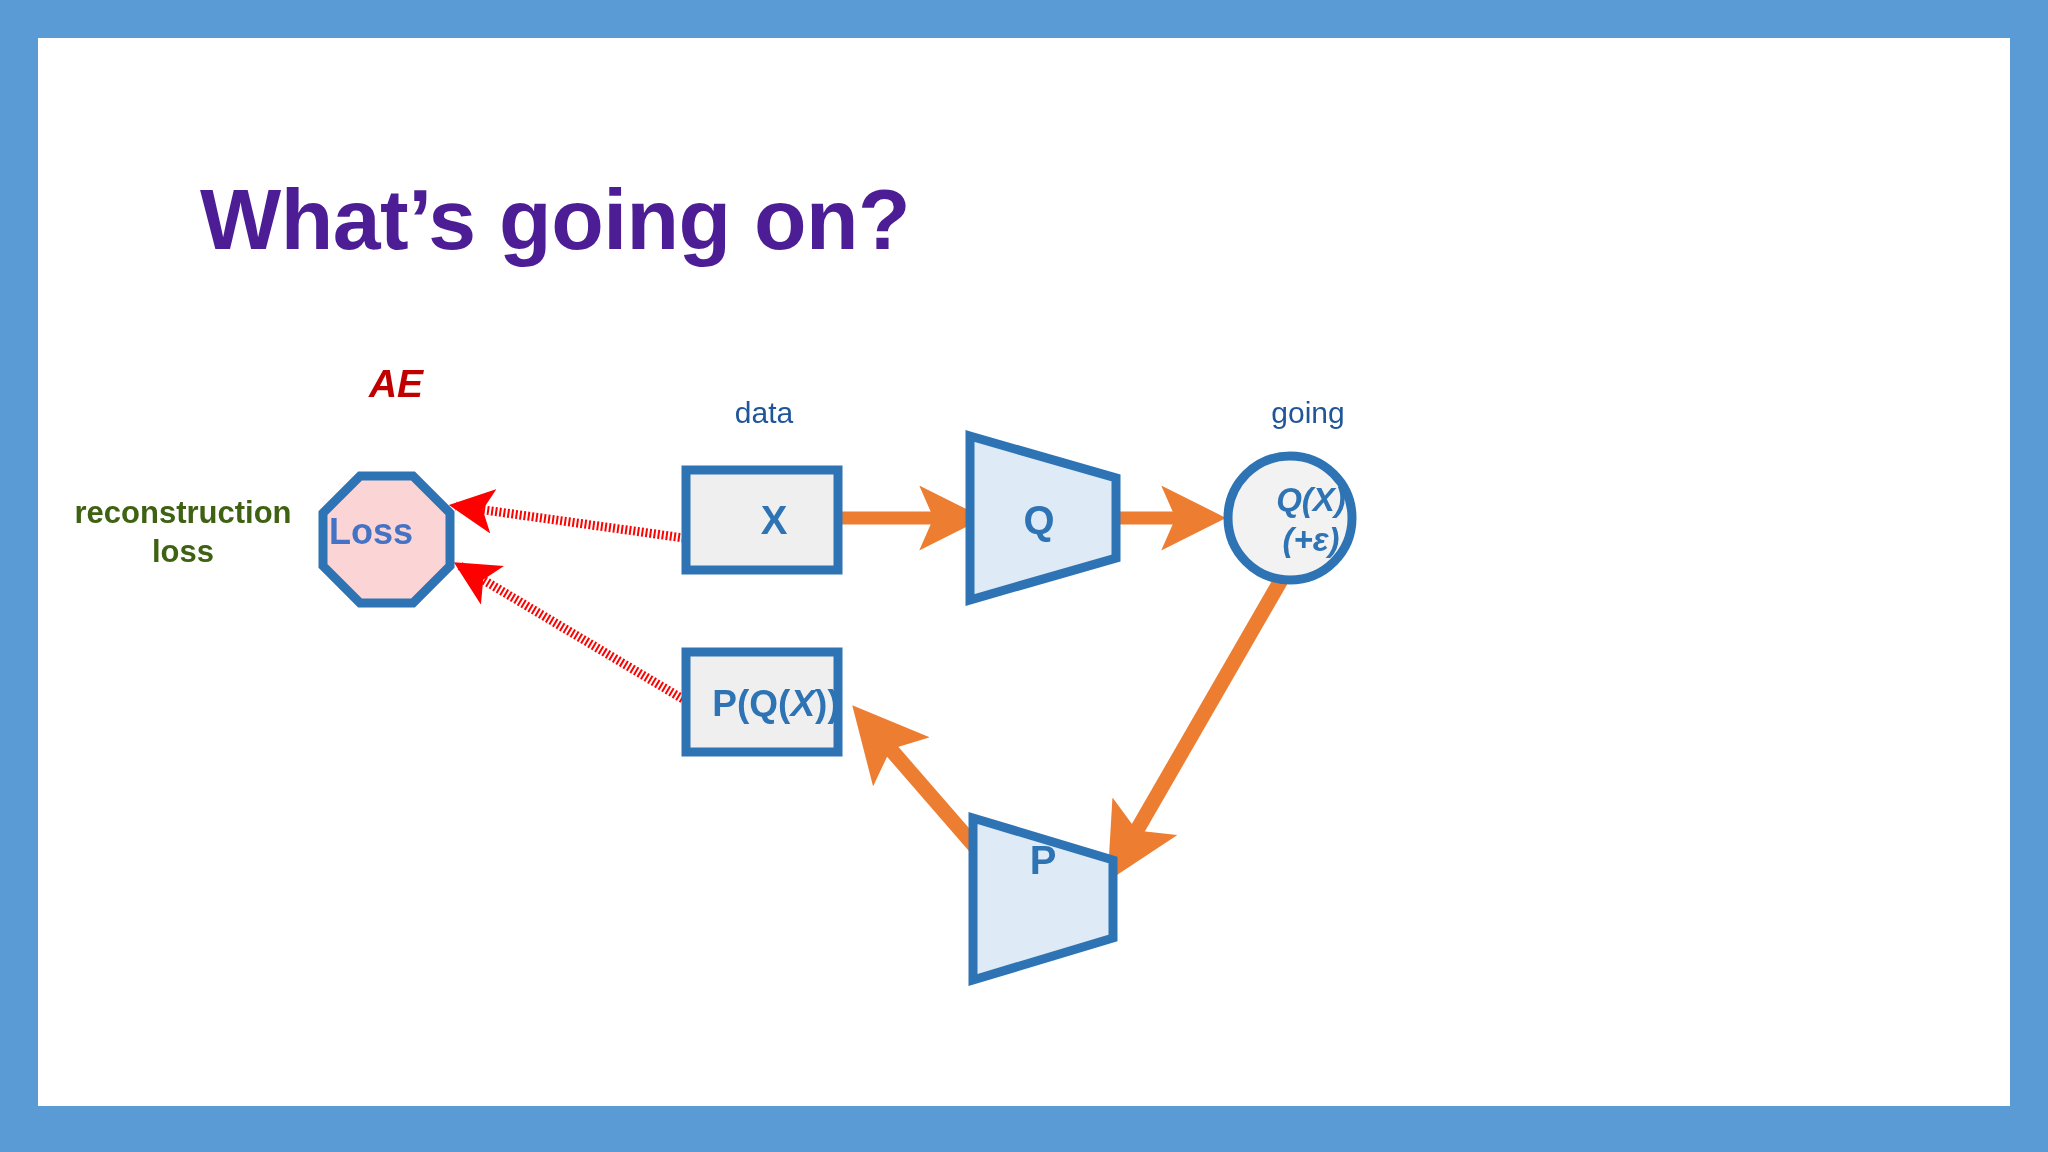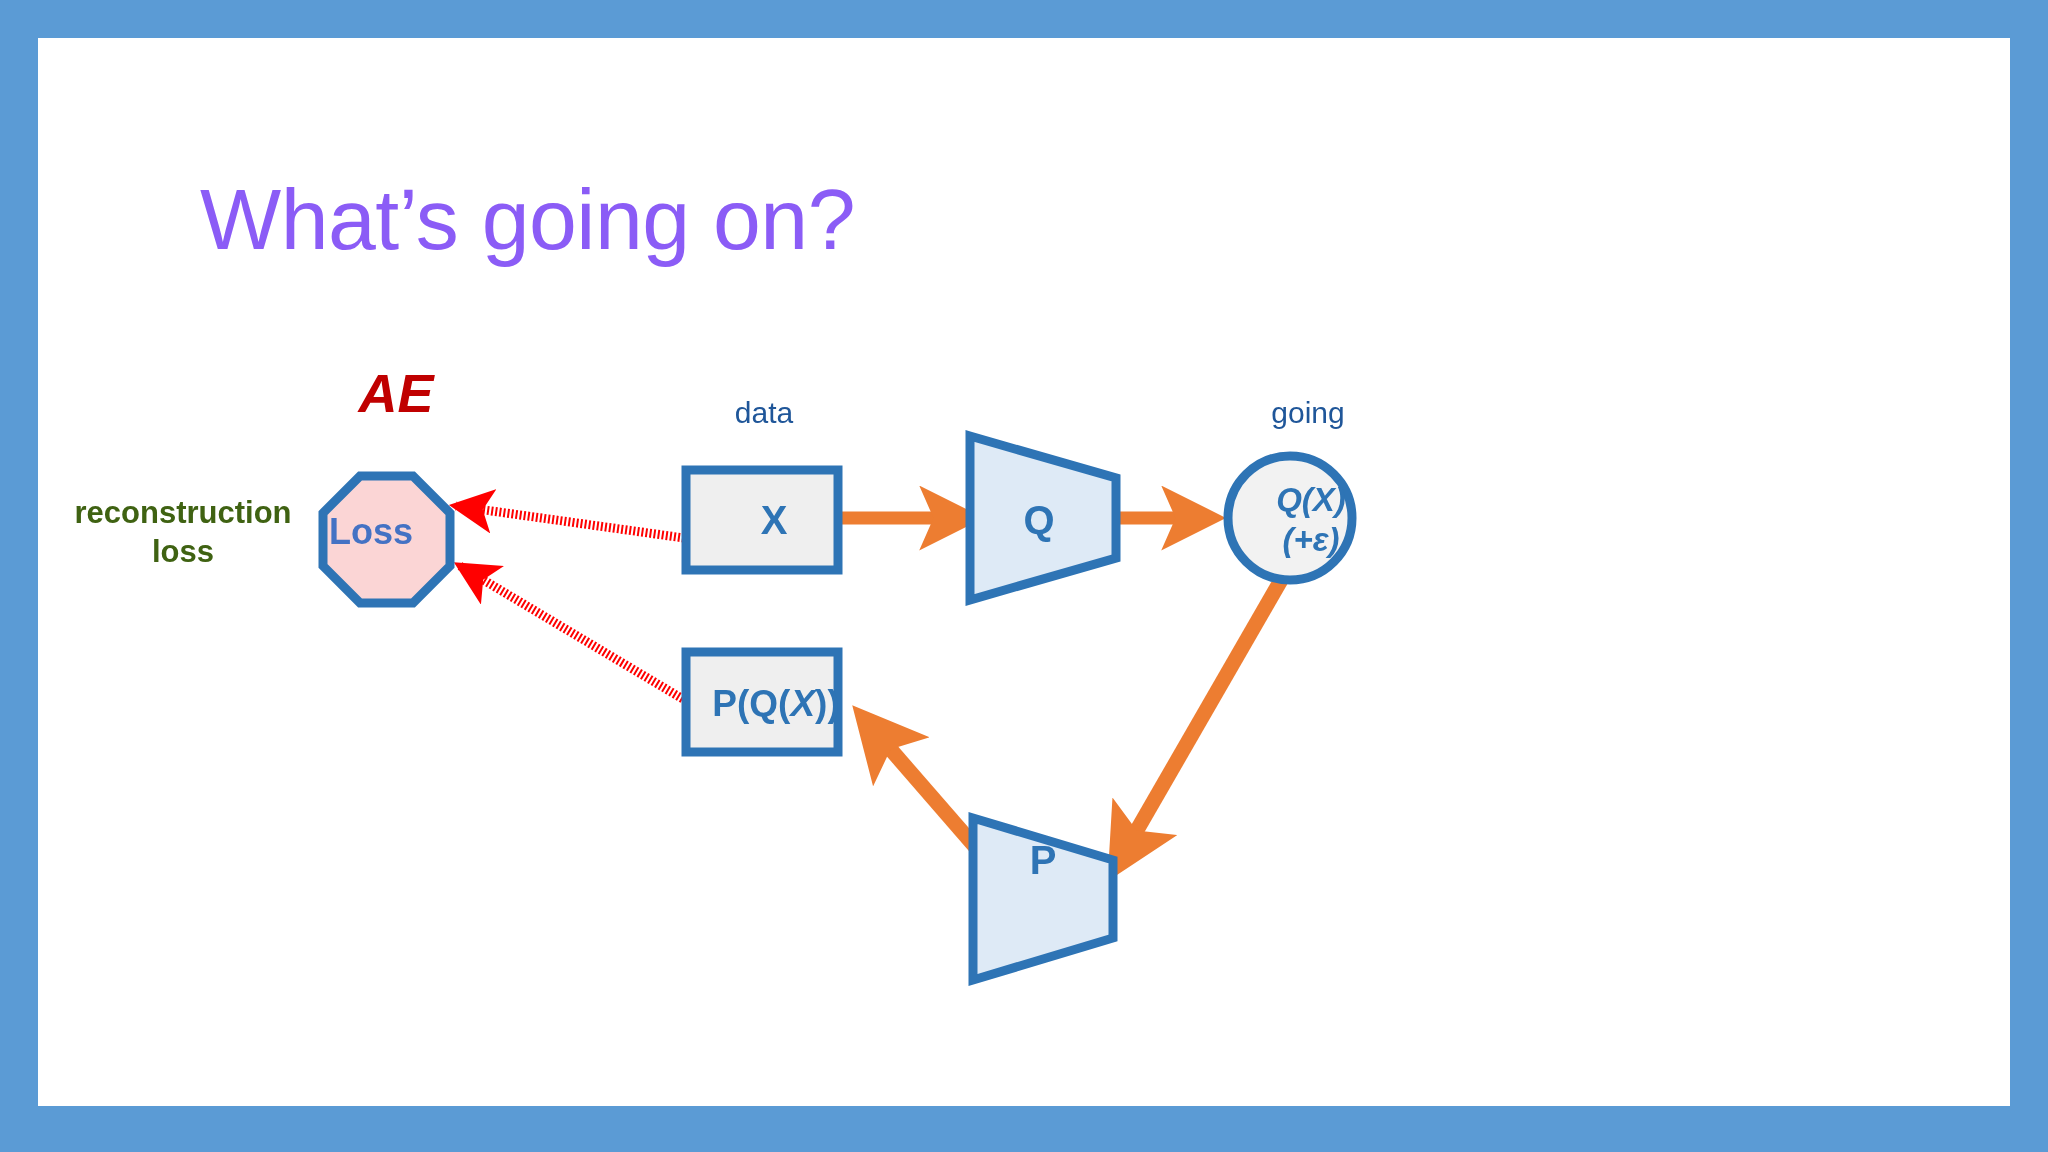--- a/index.html
+++ b/index.html
@@ -12,22 +12,22 @@
   #slide {
     position: absolute;
     left: 38px; top: 38px;
     width: 1972px; height: 1068px;
     background: #FFFFFF;
   }
   #title {
     position: absolute;
     left: 162px; top: 132px;
     font-size: 86px;
-    font-weight: 400;
-    color: #8b5cf6;
+    font-weight: 700;
+    color: #4c1d95;
     letter-spacing: -0.5px;
     white-space: nowrap;
   }
   #canvas {
     position: absolute;
     left: 0; top: 0;
     width: 1972px; height: 1068px;
   }
   .svg-layer {
     position: absolute;
@@ -51,21 +51,21 @@
     white-space: nowrap;
   }
   
   #lbl-ae {
     position: absolute;
     left: 288px; top: 324px;
     width: 140px;
     text-align: center;
     color: #C00000;
     font-weight: bold;
-    font-size: 54px;
+    font-size: 39px;
     font-style: italic;
   }
   #lbl-data { left: 646px; top: 358px; width: 160px; }
   #lbl-latent { left: 1180px; top: 358px; width: 180px; }
   #lbl-recon {
     position: absolute;
     left: 30px; top: 456px;
     width: 230px;
     text-align: center;
     color: #3F6212;

